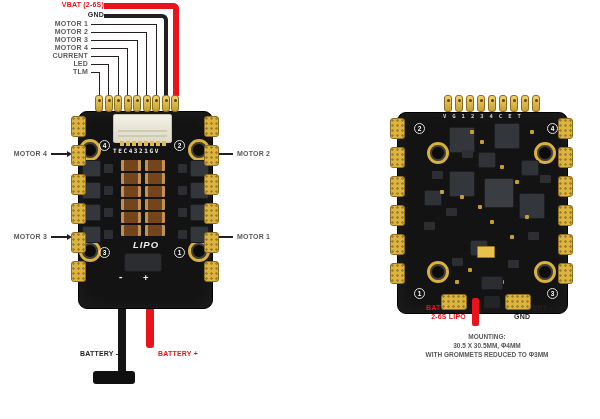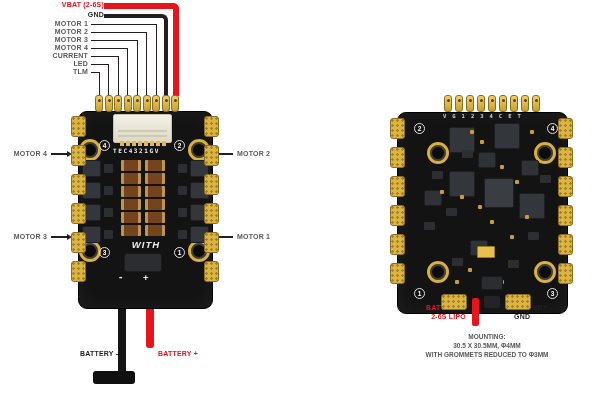--- a/index.html
+++ b/index.html
@@ -84,21 +84,21 @@
   <div class="hole" style="left:188px;top:139px"></div>
   <div class="hole" style="left:79px;top:240px"></div>
   <div class="hole" style="left:188px;top:240px"></div>
 
   <div class="cnum" style="left:99px;top:140px">4</div>
   <div class="cnum" style="left:174px;top:140px">2</div>
   <div class="cnum" style="left:99px;top:247px">3</div>
   <div class="cnum" style="left:174px;top:247px">1</div>
 
   <div class="silk" style="left:128px;top:239px;width:36px;text-align:center;
-              font:italic 900 9.5px 'Liberation Sans',sans-serif;letter-spacing:1px">WITH</div>
+              font:italic 900 9.5px 'Liberation Sans',sans-serif;letter-spacing:1px">LIPO</div>
   <div class="plug" style="left:124px;top:253px;width:36px;height:17px"></div>
   <div class="silk" style="left:118px;top:272px;font-size:9px">-</div>
   <div class="silk" style="left:143px;top:272px;font-size:9px">+</div>
 
   <div class="lbl ra" style="left:0px;top:150px;width:47px">MOTOR 4</div>
   <div class="arrline" style="left:51px;top:153px;width:16px"></div>
   <div class="tri tri-r" style="left:67px;top:151px"></div>
 
   <div class="lbl ra" style="left:0px;top:233px;width:47px">MOTOR 3</div>
   <div class="arrline" style="left:51px;top:236px;width:16px"></div>

